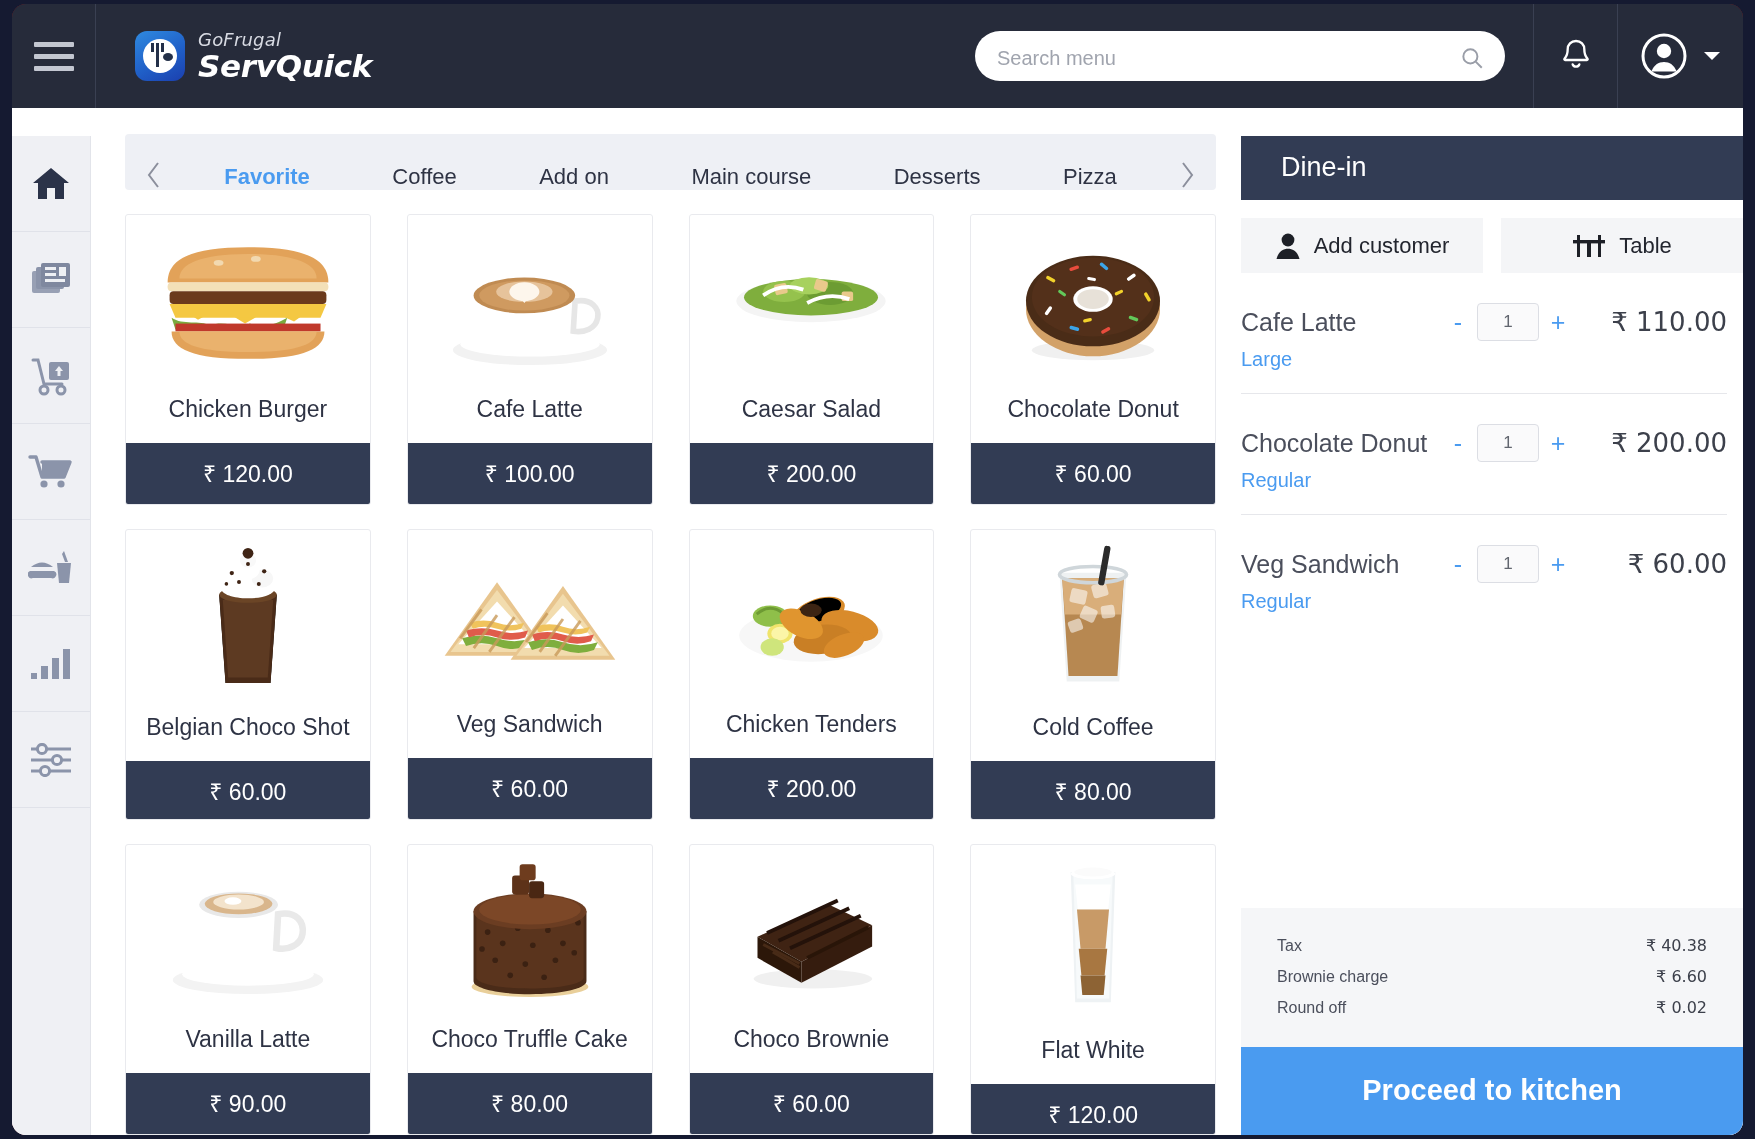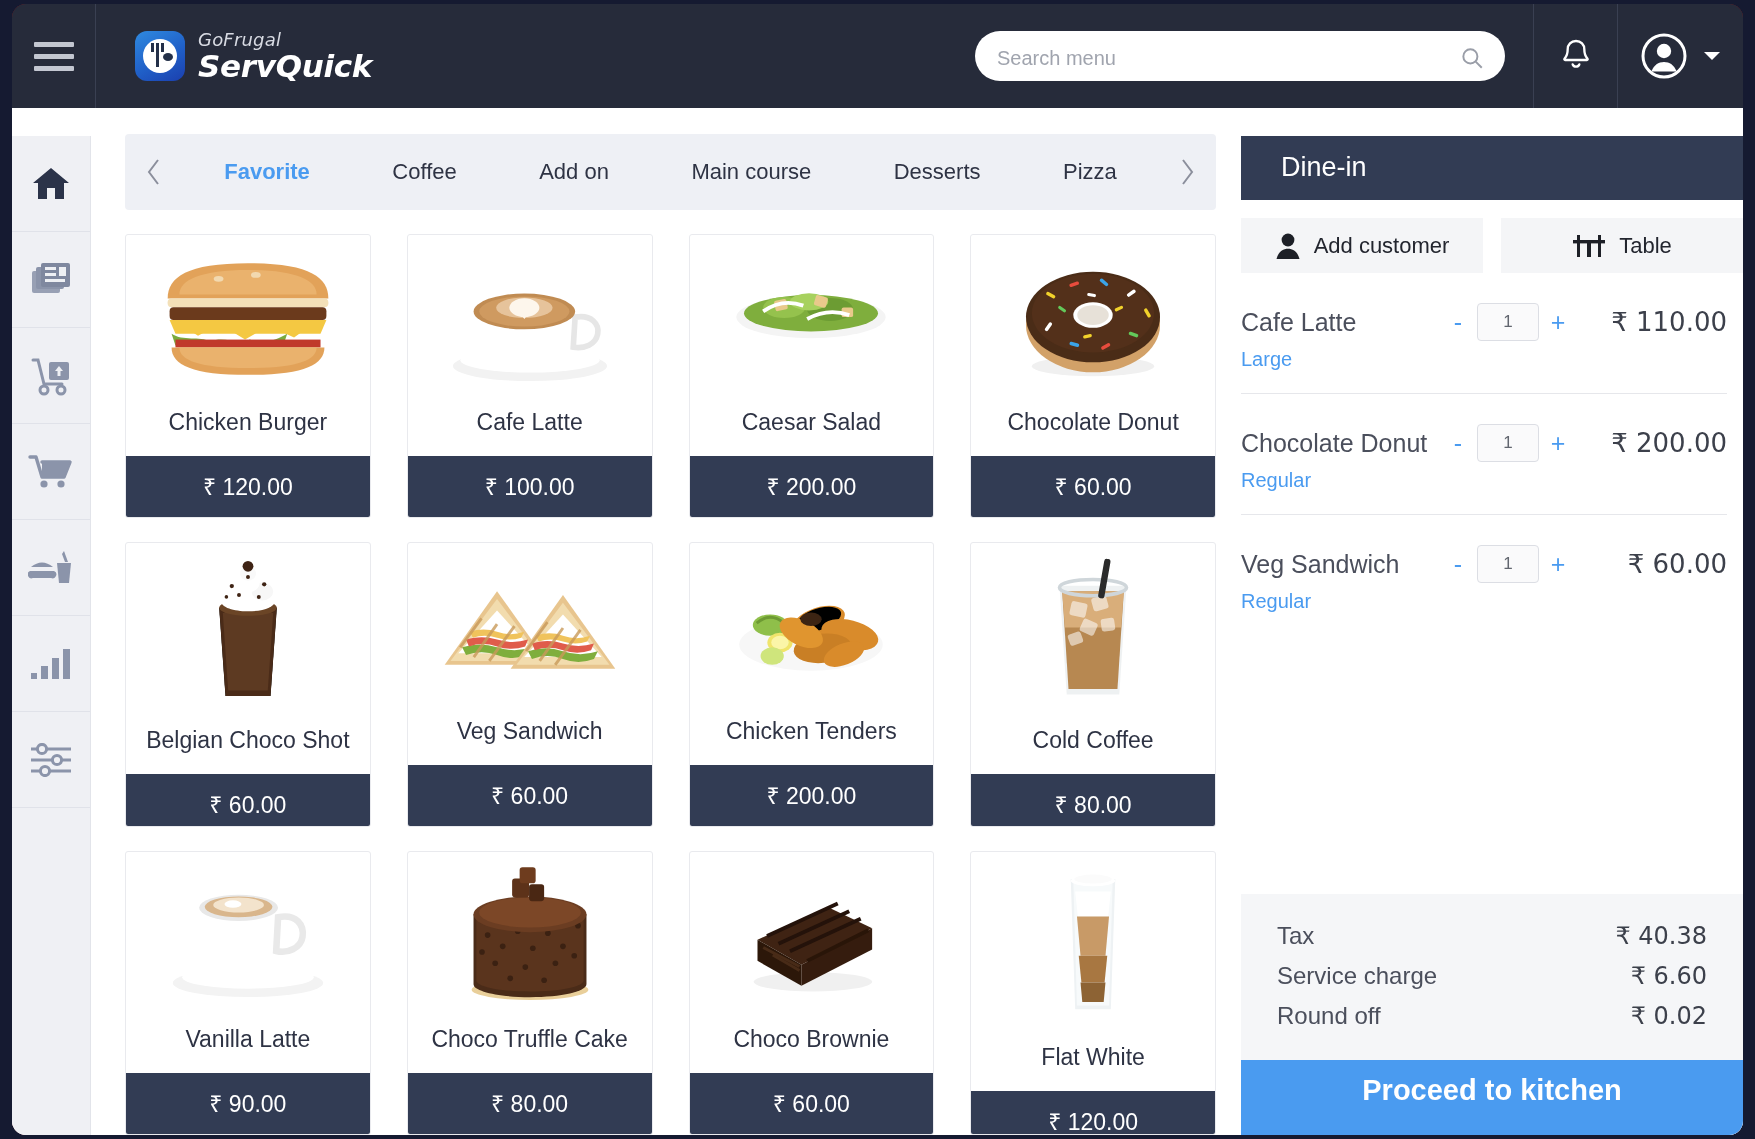--- a/index.html
+++ b/index.html
@@ -117,24 +117,24 @@
   }
   .side-item svg { display: block; }
 
   .content {
     flex: 1 1 auto; min-width: 0;
     padding: 26px 0 0 34px;
     display: flex; flex-direction: column;
   }
 
   .tabs {
-    height: 76px;
+    height: 56px;
     background: #eef0f5;
     border-radius: 4px;
-    display: flex; align-items: center;
+    display: flex; align-items: flex-end;
     margin-right: 25px;
     flex: 0 0 auto;
   }
   .tab-arrow {
     width: 58px; display: flex; align-items: center; justify-content: center;
     color: #7b8195; cursor: pointer;
   }
   .tab {
     flex: 1 1 auto; text-align: center;
     font-size: 22px; color: #2e3344; cursor: pointer;
@@ -240,29 +240,29 @@
     color: #4a9bf0; font-size: 20px; margin-top: 7px;
     font-family: "Liberation Sans", sans-serif;
   }
   .totals {
     background: #f5f6f8;
     padding: 22px 36px 24px 36px;
     flex: 0 0 auto;
   }
   .total-row {
     display: flex; justify-content: space-between; align-items: baseline;
-    font-size: 24px; color: #4b4f5c;
+    font-size: 16px; color: #4b4f5c;
     padding: 6px 0;
   }
   .total-row .tv { color: #3c404b; }
   .proceed {
     background: #4a9bf0; color: #fff;
     font-size: 29px; font-weight: 700;
     text-align: center;
-    padding: 14px 0 28px;
+    padding: 27px 0 28px;
     cursor: pointer;
     flex: 0 0 auto;
   }
   .rupee { font-family: "DejaVu Sans", sans-serif; }
 </style>
 </head>
 <body>
 
 <div class="app-frame">
 
@@ -732,21 +732,21 @@
             <div class="oi-variant">Regular</div>
           </div>
         </div>
 
       <div class="totals" id="order-totals">
           <div class="total-row">
             <span>Tax</span>
             <span class="tv rupee">₹ 40.38</span>
           </div>
           <div class="total-row">
-            <span>Service charge</span>
+            <span>Brownie charge</span>
             <span class="tv rupee">₹ 6.60</span>
           </div>
           <div class="total-row">
             <span>Round off</span>
             <span class="tv rupee">₹ 0.02</span>
           </div>
         </div>
 
       <div class="proceed">Proceed to kitchen</div>
     </div>

